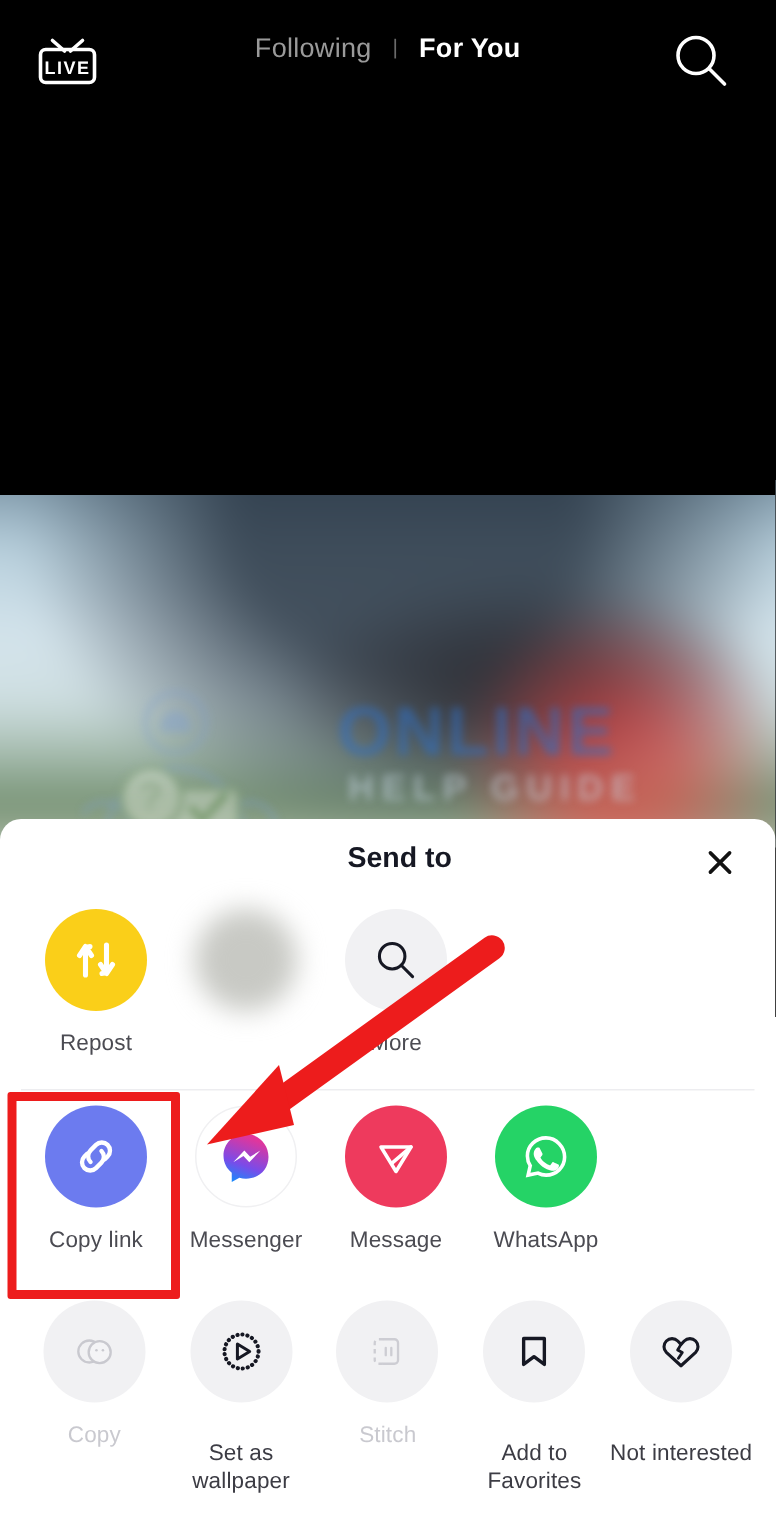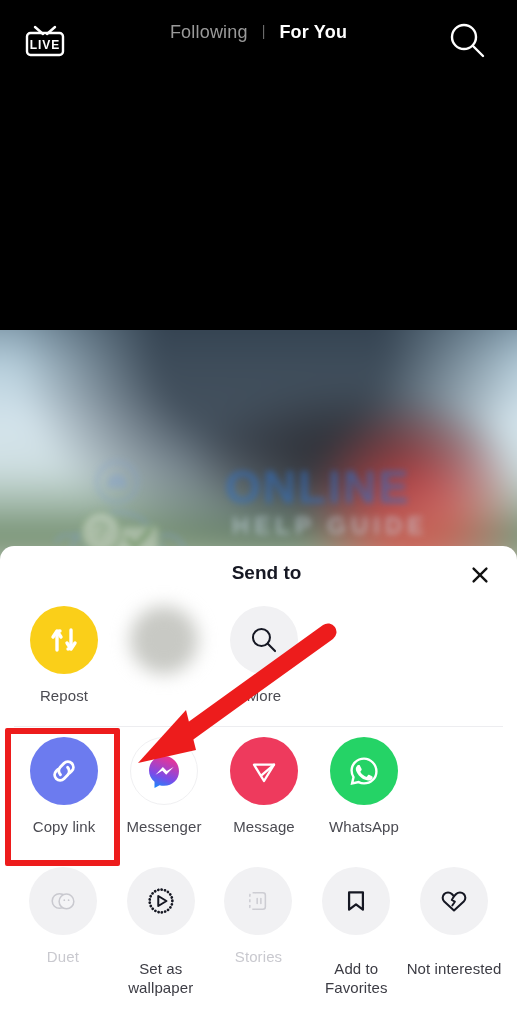--- a/index.html
+++ b/index.html
@@ -286,42 +286,42 @@
 
       <div class="cell">
         <div class="ico c-gray">
           <svg viewBox="0 0 44 44" width="38" height="38" fill="none" stroke="#c9c9cf" stroke-width="1.8">
             <circle cx="18" cy="22" r="8.5"></circle>
             <circle cx="26" cy="22.5" r="8.5" fill="#f4f4f6"></circle>
             <circle cx="23.5" cy="21" r="1" fill="#c9c9cf" stroke="none"></circle>
             <circle cx="28.5" cy="21" r="1" fill="#c9c9cf" stroke="none"></circle>
           </svg>
         </div>
-        <div class="label dim">Duet</div>
+        <div class="label dim">Copy</div>
       </div>
 
       <div class="cell">
         <div class="ico c-gray">
           <svg viewBox="0 0 44 44" width="40" height="40" fill="none">
             <circle cx="22" cy="22" r="12.5" stroke="#161823" stroke-width="3" stroke-dasharray="0.1 3.6" stroke-linecap="round"></circle>
             <path d="M19 16.5l9 5.5-9 5.5z" fill="none" stroke="#161823" stroke-width="2.2" stroke-linejoin="round"></path>
           </svg>
         </div>
         <div class="label dark">Set as wallpaper</div>
       </div>
 
       <div class="cell">
         <div class="ico c-gray">
           <svg viewBox="0 0 44 44" width="36" height="36" fill="none" stroke="#cdcdd3" stroke-width="1.9">
             <path d="M19 12h9a3 3 0 0 1 3 3v14a3 3 0 0 1-3 3h-9" stroke-linecap="round"></path>
             <path d="M19 12h-4a3 3 0 0 0-3 3v14a3 3 0 0 0 3 3h4" stroke-dasharray="3.6 3.2"></path>
             <path d="M21 19v6 M25.5 19v6" stroke-linecap="round"></path>
           </svg>
         </div>
-        <div class="label dim">Stories</div>
+        <div class="label dim">Stitch</div>
       </div>
 
       <div class="cell">
         <div class="ico c-gray">
           <svg viewBox="0 0 44 44" width="38" height="38" fill="none" stroke="#161823" stroke-width="2.6" stroke-linejoin="round">
             <path d="M14 12h16v20l-8-6-8 6z"></path>
           </svg>
         </div>
         <div class="label dark">Add to Favorites</div>
       </div>

